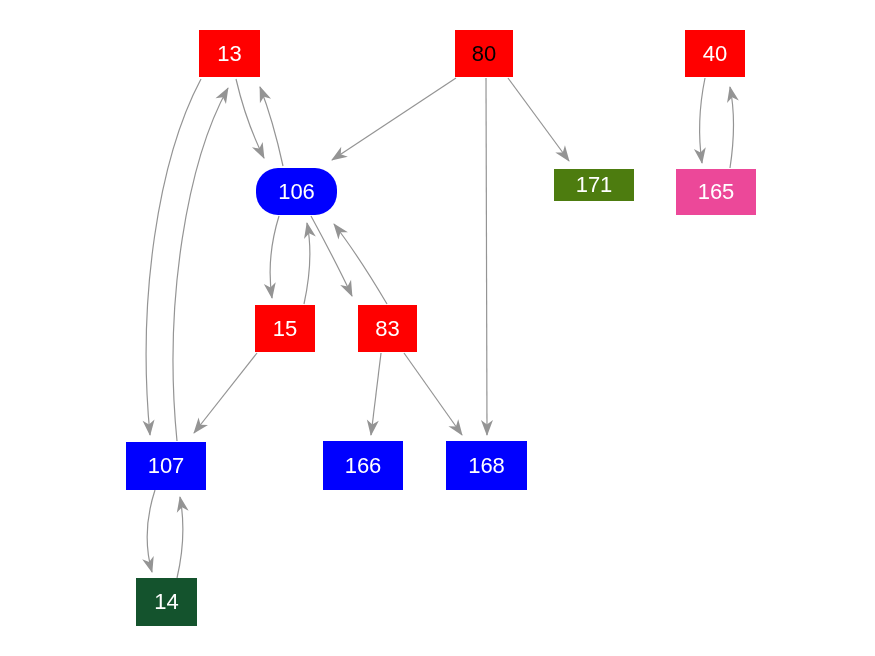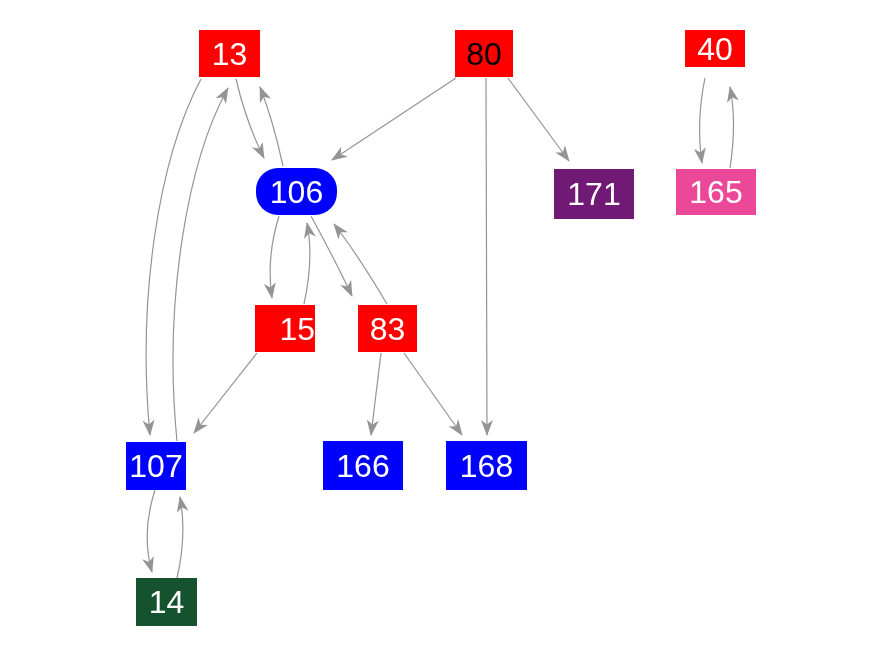--- a/index.html
+++ b/index.html
@@ -16,21 +16,21 @@
     left: 0; top: 0;
     width: 875px;
     height: 656px;
   }
   .node {
     position: absolute;
     display: flex;
     align-items: center;
     justify-content: center;
     color: #ffffff;
-    font-size: 32px;
+    font-size: 22px;
     line-height: 1;
     user-select: none;
     box-sizing: border-box;
   }
 </style>
 </head>
 <body>
 
 <div class="canvas">
   <svg class="edges-layer" xmlns="http://www.w3.org/2000/svg" viewBox="0 0 875 656">
@@ -58,39 +58,39 @@
       <path d="M 155,490 Q 141,533 152,572" fill="none" stroke="#949494" stroke-width="1.2" marker-end="url(#arrow)"></path>
       <path d="M 177,578 Q 187,535 180,497" fill="none" stroke="#949494" stroke-width="1.2" marker-end="url(#arrow)"></path>
     </svg>
 
 <div class="node" style="left: 199px; top: 30px; width: 61px; height: 47px; background: rgb(255, 0, 0); color: rgb(255, 255, 255);">
       <span>13</span>
     </div>
     <div class="node" style="left: 455px; top: 30px; width: 58px; height: 47px; background: rgb(255, 0, 0); color: #000000;">
       <span>80</span>
     </div>
-    <div class="node" style="left: 685px; top: 30px; width: 60px; height: 37px; background: rgb(255, 0, 0); color: rgb(255, 255, 255);">
+    <div class="node" style="left: 685px; top: 30px; width: 60px; height: 47px; background: rgb(255, 0, 0); color: rgb(255, 255, 255);">
       <span>40</span>
     </div>
     <div class="node" style="left: 256px; top: 168px; width: 81px; height: 47px; background: rgb(0, 0, 255); color: rgb(255, 255, 255); border-radius: 22px;">
       <span>106</span>
     </div>
-    <div class="node" style="left: 554px; top: 169px; width: 80px; height: 50px; background: #701a75; color: rgb(255, 255, 255);">
+    <div class="node" style="left: 554px; top: 169px; width: 80px; height: 32px; background: #4d7c0f; color: rgb(255, 255, 255);">
       <span>171</span>
     </div>
     <div class="node" style="left: 676px; top: 169px; width: 80px; height: 46px; background: #ec4899; color: rgb(255, 255, 255);">
       <span>165</span>
     </div>
-    <div class="node" style="left: 255px; top: 305px; width: 60px; height: 47px; background: rgb(255, 0, 0); color: rgb(255, 255, 255); justify-content: flex-end;">
+    <div class="node" style="left: 255px; top: 305px; width: 60px; height: 47px; background: rgb(255, 0, 0); color: rgb(255, 255, 255);">
       <span>15</span>
     </div>
     <div class="node" style="left: 358px; top: 305px; width: 59px; height: 47px; background: rgb(255, 0, 0); color: rgb(255, 255, 255);">
       <span>83</span>
     </div>
-    <div class="node" style="left: 126px; top: 442px; width: 60px; height: 48px; background: rgb(0, 0, 255); color: rgb(255, 255, 255);">
+    <div class="node" style="left: 126px; top: 442px; width: 80px; height: 48px; background: rgb(0, 0, 255); color: rgb(255, 255, 255);">
       <span>107</span>
     </div>
     <div class="node" style="left: 323px; top: 441px; width: 80px; height: 49px; background: rgb(0, 0, 255); color: rgb(255, 255, 255);">
       <span>166</span>
     </div>
     <div class="node" style="left: 446px; top: 441px; width: 81px; height: 49px; background: rgb(0, 0, 255); color: rgb(255, 255, 255);">
       <span>168</span>
     </div>
     <div class="node" style="left: 136px; top: 578px; width: 61px; height: 48px; background: #14532d; color: rgb(255, 255, 255);">
       <span>14</span>

